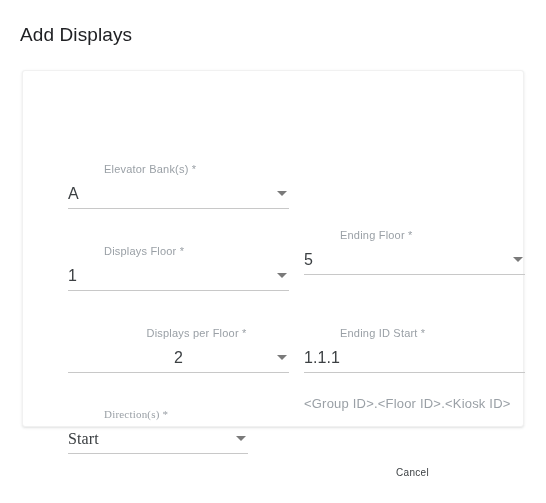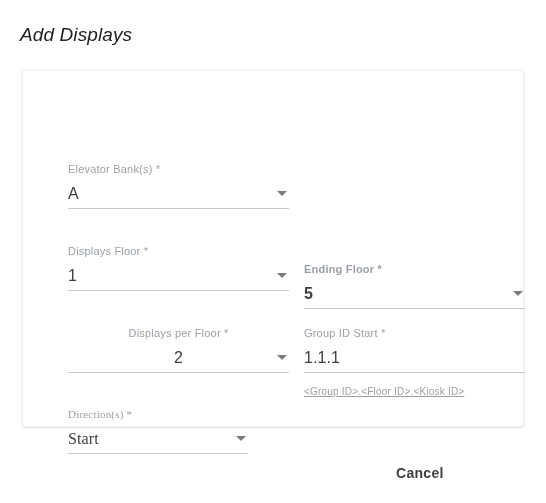--- a/index.html
+++ b/index.html
@@ -20,21 +20,20 @@
   .page-title {
     position: absolute;
     left: 20px;
     top: 23px;
     font-size: 19px;
     font-weight: 400;
     color: #202124;
     letter-spacing: 0.1px;
     line-height: 24px;
     white-space: nowrap;
-    font-style: italic;
   }
 
   
   .card {
     position: absolute;
     left: 22px;
     top: 70px;
     width: 502px;
     height: 357px;
     background: #ffffff;
@@ -47,20 +46,21 @@
   
   .field {
     position: absolute;
   }
   .field-label {
     font-size: 11px;
     color: #9aa0a6;
     letter-spacing: 0.2px;
     line-height: 13px;
     white-space: nowrap;
+    margin-left: 36px;
   }
   .field-control {
     position: relative;
     margin-top: 7px;
     height: 26px;
     border-bottom: 1px solid #c8c8c8;
     box-sizing: border-box;
   }
   .field-value {
     font-size: 16px;
@@ -73,60 +73,58 @@
     position: absolute;
     right: 2px;
     top: 8px;
     width: 0;
     height: 0;
     border-left: 5px solid transparent;
     border-right: 5px solid transparent;
     border-top: 5px solid #7a7a7a;
   }
   .field-hint {
-    margin-top: 12px;
-    font-size: 10px;
+    margin-top: 24px;
+    font-size: 13px;
     color: #9aa0a6;
     letter-spacing: 0.2px;
     line-height: 13px;
     white-space: nowrap;
-    text-decoration: underline;
   }
 
   
   #field-elevator-bank { left: 45px; top: 92px; width: 221px; }
   #field-starting-floor { left: 45px; top: 174px; width: 221px; }
-  #field-ending-floor   { left: 281px; top: 192px; width: 221px; font-weight: bold; }
+  #field-ending-floor   { left: 281px; top: 158px; width: 221px; }
   #field-displays-per-floor { left: 45px; top: 256px; width: 221px; text-align: center; }
   #field-kiosk-id-start { left: 281px; top: 256px; width: 221px; }
   #field-direction      { left: 45px; top: 337px; width: 180px; font-family: Liberation Serif, serif; }
 
   
   .actions {
     position: absolute;
     left: 0;
     top: 455px;
     width: 546px;
     height: 40px;
   }
   .action-button {
     position: absolute;
     top: 0;
     height: 36px;
     line-height: 36px;
-    font-size: 14px;
+    font-size: 10px;
     color: #3c4043;
     letter-spacing: 0.3px;
     background: transparent;
     border: none;
     padding: 0 8px;
     font-family: "Liberation Sans", sans-serif;
     cursor: pointer;
     white-space: nowrap;
-    font-weight: bold;
   }
   #cancel-button { left: 388px; }
   #ok-button { left: 477px; }
 </style>
 </head>
 <body>
 
 <div class="page-title">Add Displays</div>
 
 <div class="card">
@@ -157,21 +155,21 @@
 
   <div class="field" id="field-displays-per-floor">
     <div class="field-label">Displays per Floor *</div>
     <div class="field-control">
       <span class="field-value">2</span>
       <span class="caret-icon"></span>
     </div>
   </div>
 
   <div class="field" id="field-kiosk-id-start">
-    <div class="field-label">Group ID Start *</div>
+    <div class="field-label">Ending ID Start *</div>
     <div class="field-control">
       <span class="field-value">1.1.1</span>
     </div>
     <div class="field-hint">&lt;Group ID&gt;.&lt;Floor ID&gt;.&lt;Kiosk ID&gt;</div>
   </div>
 
   <div class="field" id="field-direction">
     <div class="field-label">Direction(s) *</div>
     <div class="field-control">
       <span class="field-value">Start</span>

